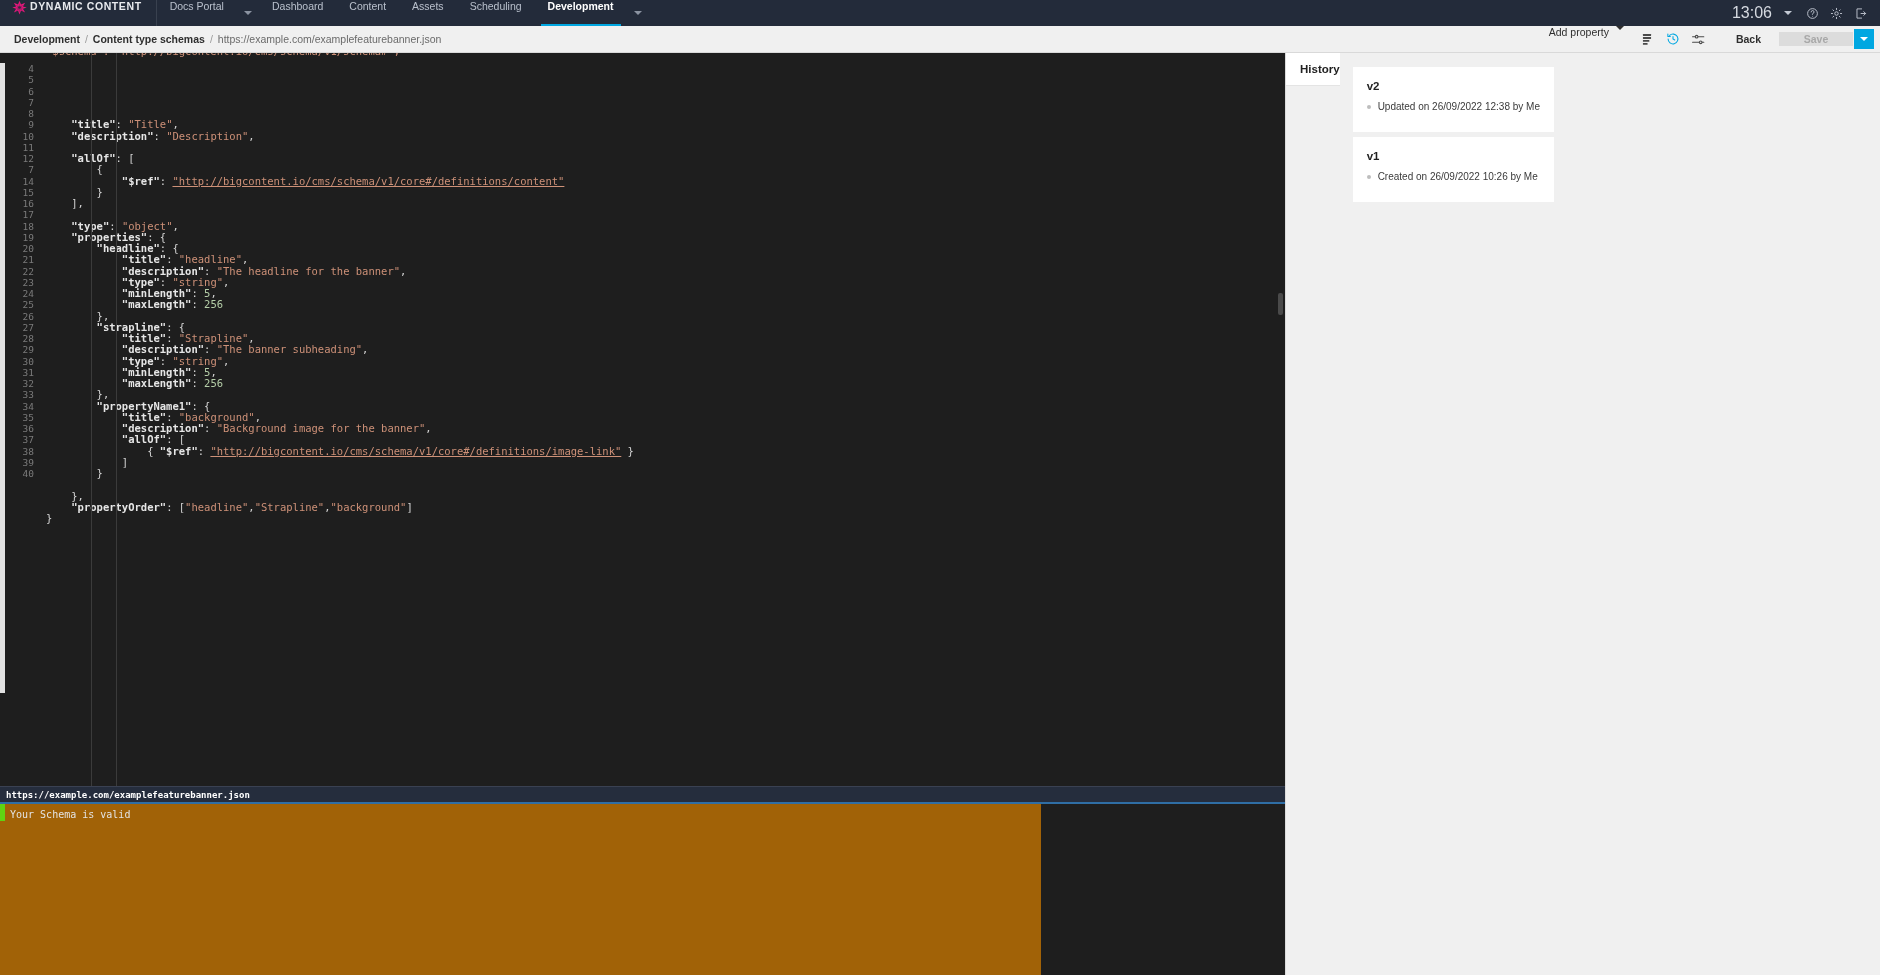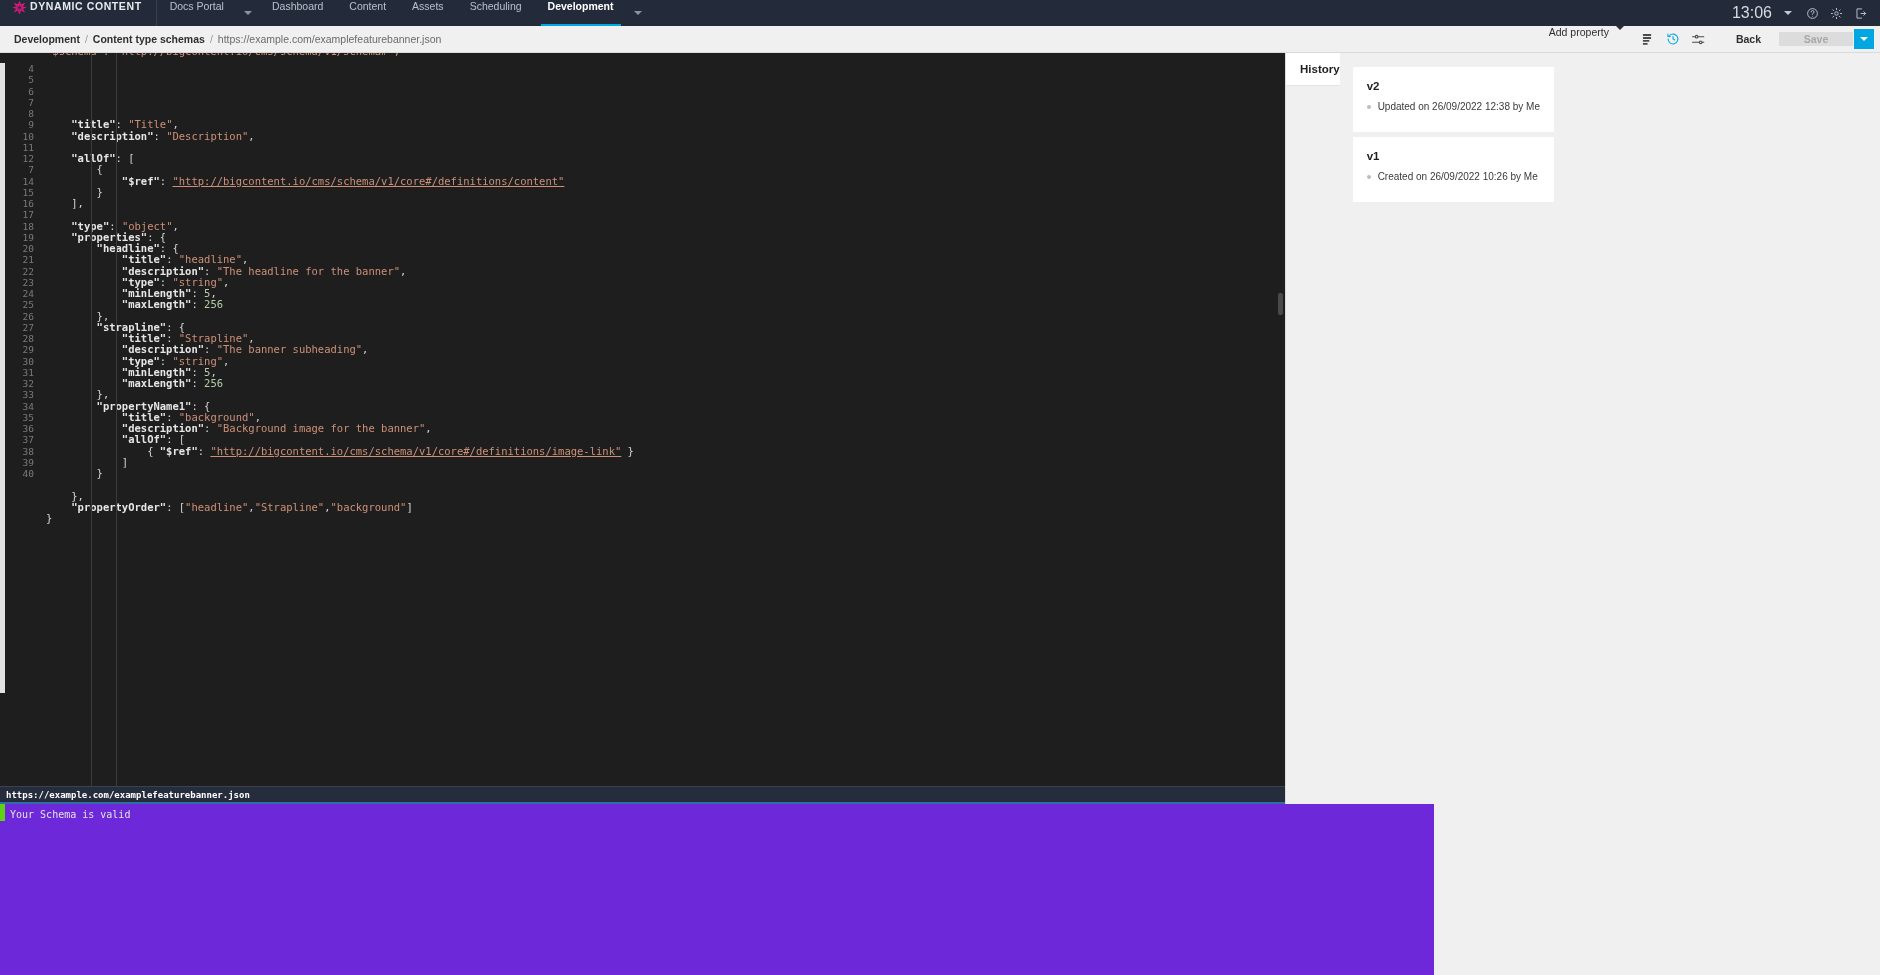--- a/index.html
+++ b/index.html
@@ -177,22 +177,22 @@
     background: #252d3d;
     border-top: 1px solid #3a4152;
     color: #ffffff;
     font-family: "DejaVu Sans Mono", monospace;
     font-size: 9px; font-weight: bold;
     display: flex; align-items: center;
     padding-left: 6px;
   }
   #url-rule { height: 2px; width: 1285px; background: #2f6ea5; }
   #console {
-    flex: 1 1 auto; width: 1434px;
-    background: #6d28d9;
+    flex: 1 1 auto; width: 1041px;
+    background: #a16207;
     position: relative;
     padding-left: 10px; padding-top: 4px;
   }
   #console .ok-strip {
     position: absolute; left: 0; top: 0; width: 5px; height: 17px;
     background: #5fd312;
   }
   #console .msg {
     color: #e3e3e3;
     font-family: "DejaVu Sans Mono", monospace;

